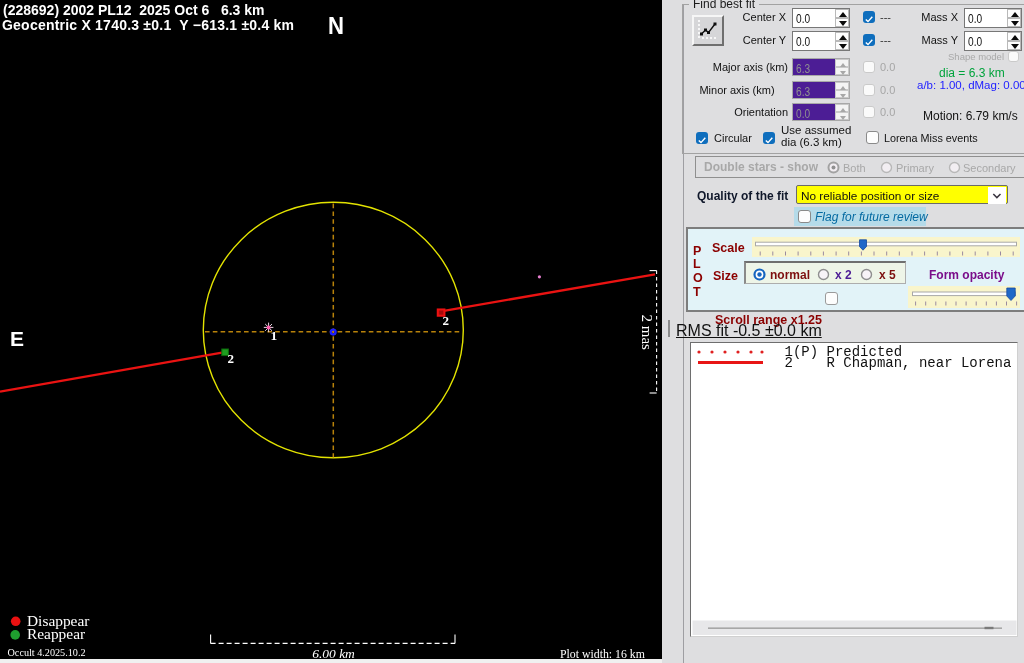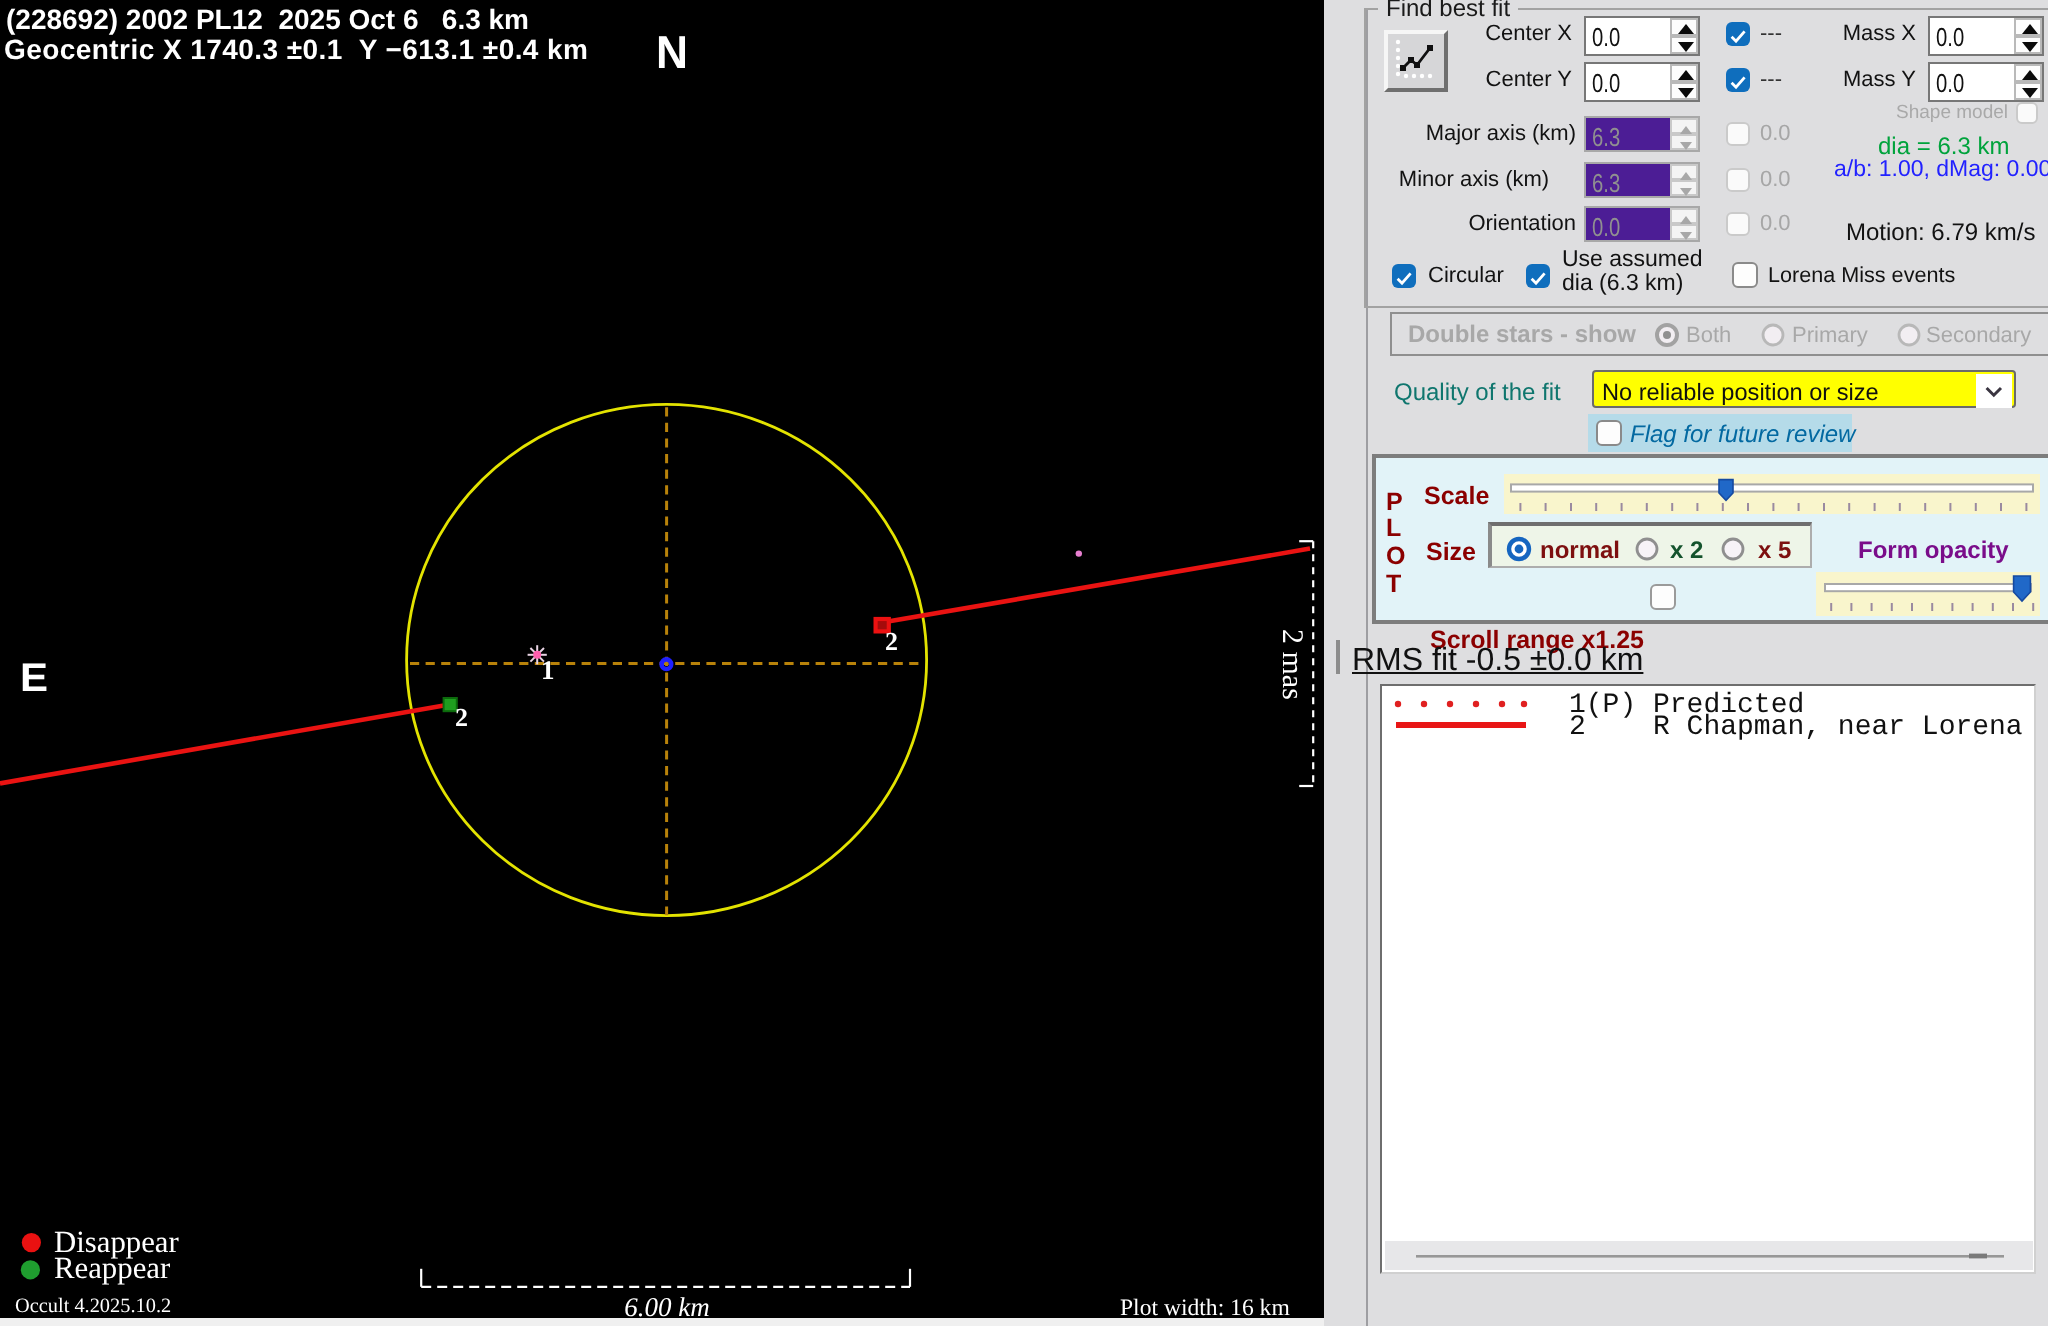--- a/index.html
+++ b/index.html
@@ -243,21 +243,21 @@
 <div class="lbl" style="left:843px;top:162px;font-size:11px;color:#a8a8a8;">Both</div>
 <svg class="abs" style="left:880px;top:161px;" width="13" height="13">
     <circle cx="6.5" cy="6.5" r="5" fill="#f2eef2" stroke="#b8b8b8" stroke-width="1.4"></circle>
   </svg>
 <div class="lbl" style="left:896px;top:162px;font-size:11px;color:#a8a8a8;">Primary</div>
 <svg class="abs" style="left:948px;top:161px;" width="13" height="13">
     <circle cx="6.5" cy="6.5" r="5" fill="#f2eef2" stroke="#b8b8b8" stroke-width="1.4"></circle>
   </svg>
 <div class="lbl" style="left:963px;top:162px;font-size:11px;color:#a8a8a8;">Secondary</div>
 
-<div class="abs" style="left:697px;top:189px;font-size:12px;font-weight:normal;color:#0f766e;white-space:nowrap;">Quality of the fit</div>
+<div class="abs" style="left:697px;top:189px;font-size:12px;font-weight:bold;color:#0f172a;white-space:nowrap;">Quality of the fit</div>
 <div class="abs" style="left:796px;top:185px;width:212px;height:19px;background:#ffff00;border:1px solid #6a6a6a;border-radius:2px;box-sizing:border-box;">
   <div class="abs" style="left:4px;top:3px;font-size:11.8px;color:#101010;white-space:nowrap;">No reliable position or size</div>
   <div class="abs" style="right:1px;top:1px;width:18.5px;height:17px;background:#fff;">
     <svg width="18.5" height="17">
         <path d="M5.3 7 L8.9 10.6 L12.5 7" stroke="#3a3540" stroke-width="1.5" fill="none"></path>
       </svg>
   </div>
 </div>
 
 <div class="abs" style="left:794px;top:207px;width:132px;height:19px;background:#b5dbe9;"></div>
@@ -300,21 +300,21 @@
 
 <div class="abs" style="left:744px;top:261px;width:162px;height:23px;background:#eef5e8;border-top:2px solid #6f6f6f;border-left:2px solid #8a8a8a;border-right:1px solid #adadad;border-bottom:1px solid #adadad;box-sizing:border-box;"></div>
 <svg class="abs" style="left:753px;top:268px;" width="13" height="13">
     <circle cx="6.5" cy="6.5" r="5" fill="#ffffff" stroke="#1565c0" stroke-width="2.2"></circle>
     <circle cx="6.5" cy="6.5" r="2.2" fill="#1565c0"></circle>
   </svg>
 <div class="abs" style="left:770px;top:268px;font-size:12px;font-weight:bold;color:#7d0f0f;">normal</div>
 <svg class="abs" style="left:817px;top:268px;" width="13" height="13">
     <circle cx="6.5" cy="6.5" r="5" fill="#f7f3f7" stroke="#8f8f8f" stroke-width="1.4"></circle>
   </svg>
-<div class="abs" style="left:835px;top:268px;font-size:12px;font-weight:bold;color:#14532d;">x 2</div>
+<div class="abs" style="left:835px;top:268px;font-size:12px;font-weight:bold;color:#4c1d95;">x 2</div>
 <svg class="abs" style="left:860px;top:268px;" width="13" height="13">
     <circle cx="6.5" cy="6.5" r="5" fill="#f7f3f7" stroke="#8f8f8f" stroke-width="1.4"></circle>
   </svg>
 <div class="abs" style="left:879px;top:268px;font-size:12px;font-weight:bold;color:#7d0f0f;">x 5</div>
 <div class="abs" style="left:929px;top:268px;font-size:12px;font-weight:bold;color:#7a0d8a;">Form opacity</div>
 
 <svg class="abs" style="left:908px;top:286px;" width="112" height="22">
   <rect x="0" y="0" width="112" height="22" fill="#f9f5cc"></rect>
   <rect x="4.5" y="6" width="103" height="3.6" fill="#ffffff" stroke="#a8a8a8" stroke-width="1"></rect>
   <g stroke="#9a8aa0" stroke-width="1">

